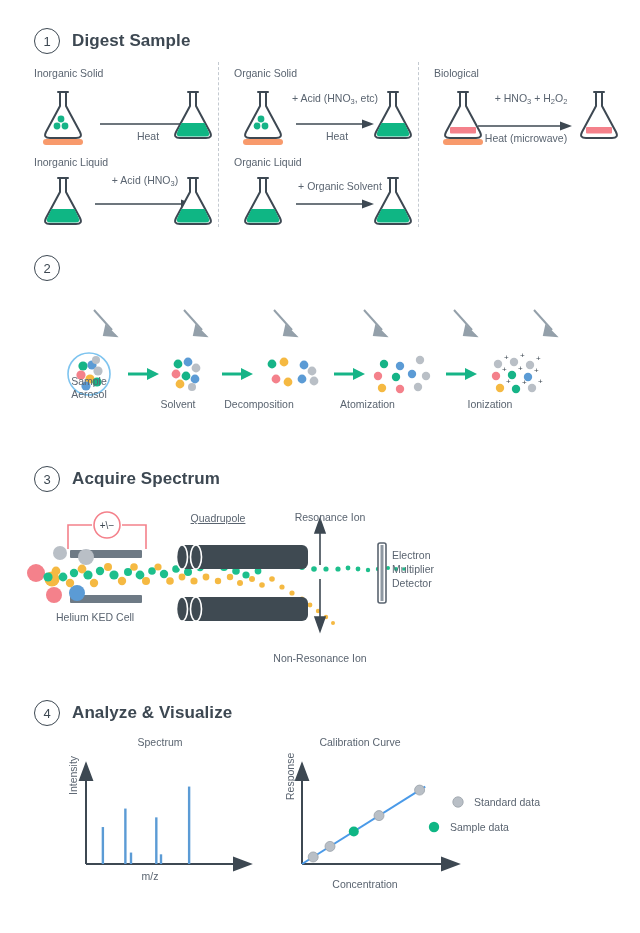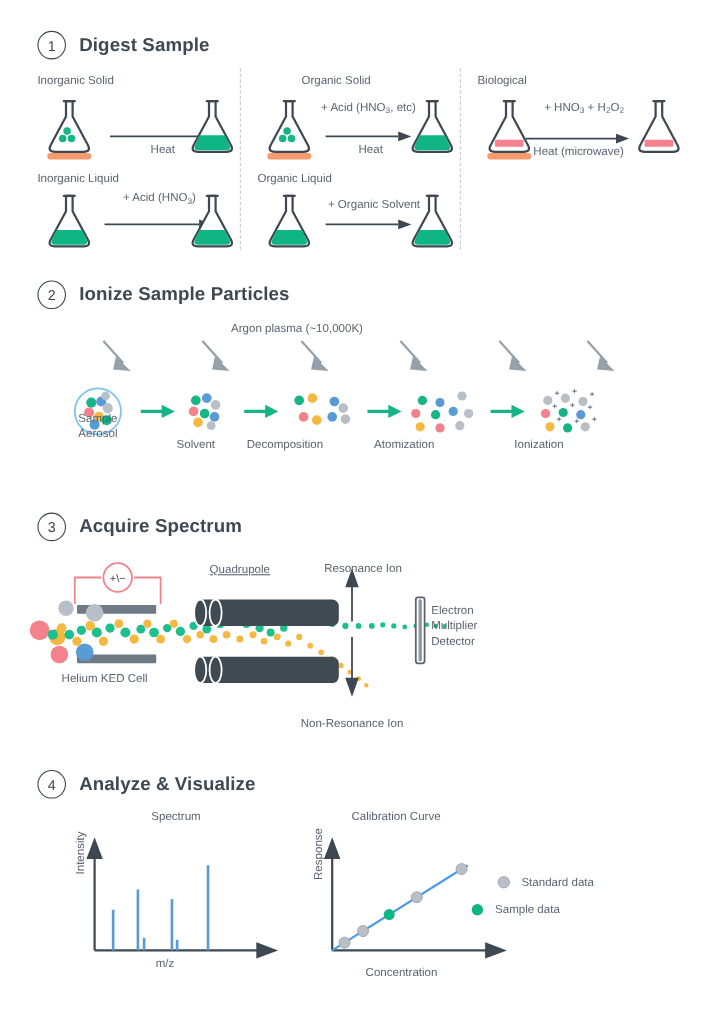--- a/index.html
+++ b/index.html
@@ -82,21 +82,21 @@
     <line x1="0" y1="6" x2="86" y2="6" stroke="#3d4852" stroke-width="1.6"></line>
     <polygon points="86,1.5 98,6 86,10.5" fill="#3d4852"></polygon>
   </svg>
 
   <svg style="position:absolute;left:168px;top:174px;" width="50" height="55">
     <path d="M22 4 L22 18 L8 44 Q5 50 12 50 L38 50 Q45 50 42 44 L28 18 L28 4 Z" fill="#ffffff" stroke="#3d4852" stroke-width="2" stroke-linejoin="round"></path>
     <line x1="20" y1="4" x2="30" y2="4" stroke="#3d4852" stroke-width="2" stroke-linecap="round"></line>
     <path d="M13.5 35 L36.5 35 L40.5 43.5 Q43 48.6 37.5 48.6 L12.5 48.6 Q7 48.6 9.5 43.5 Z" fill="#0fb684"></path>
   </svg>
 
-  <div class="lbl" style="left:234px;top:67px;margin-left:40px;">Organic Solid</div>
+  <div class="lbl" style="left:234px;top:67px;">Organic Solid</div>
 
   <svg style="position:absolute;left:238px;top:88px;" width="60" height="55">
     <path d="M22 4 L22 18 L8 44 Q5 50 12 50 L38 50 Q45 50 42 44 L28 18 L28 4 Z" fill="#ffffff" stroke="#3d4852" stroke-width="2" stroke-linejoin="round"></path>
     <line x1="20" y1="4" x2="30" y2="4" stroke="#3d4852" stroke-width="2" stroke-linecap="round"></line>
     <circle cx="19" cy="38" r="3.4" fill="#16b487"></circle>
     <circle cx="27" cy="38" r="3.4" fill="#16b487"></circle>
     <circle cx="23" cy="31" r="3.4" fill="#16b487"></circle>
     <rect x="5" y="51" width="40" height="6" rx="3" fill="#f89a6c"></rect>
   </svg>
 
@@ -157,24 +157,22 @@
   <div class="lbl-c" style="left:466px;top:132px;width:120px;">Heat (microwave)</div>
 
   <svg style="position:absolute;left:574px;top:88px;" width="50" height="55">
     <path d="M22 4 L22 18 L8 44 Q5 50 12 50 L38 50 Q45 50 42 44 L28 18 L28 4 Z" fill="#ffffff" stroke="#3d4852" stroke-width="2" stroke-linejoin="round"></path>
     <line x1="20" y1="4" x2="30" y2="4" stroke="#3d4852" stroke-width="2" stroke-linecap="round"></line>
     <rect x="12" y="39" width="26" height="6.5" rx="1" fill="#f4818b"></rect>
   </svg>
 
   <div class="sec-head" style="left:34px;top:255px;">
     <div class="num-circle">2</div>
-    <div class="sec-title">Ionize Sample Particles</div>
-  </div>
-
-  <div class="lbl-c" style="left:140px;top:293px;width:260px;">Argon plasma (~10,000K)</div>
+  </div>
+
 
   <svg style="position:absolute;left:90px;top:308px;" width="470" height="36">
     <g stroke="#94a0aa" stroke-width="2" fill="#94a0aa">
       <g>
           <line x1="4" y1="2" x2="22" y2="22"></line>
           <polygon points="16,18 26,28 14,27"></polygon>
         </g>
       <g>
           <line x1="94" y1="2" x2="112" y2="22"></line>
           <polygon points="106,18 116,28 104,27"></polygon>

